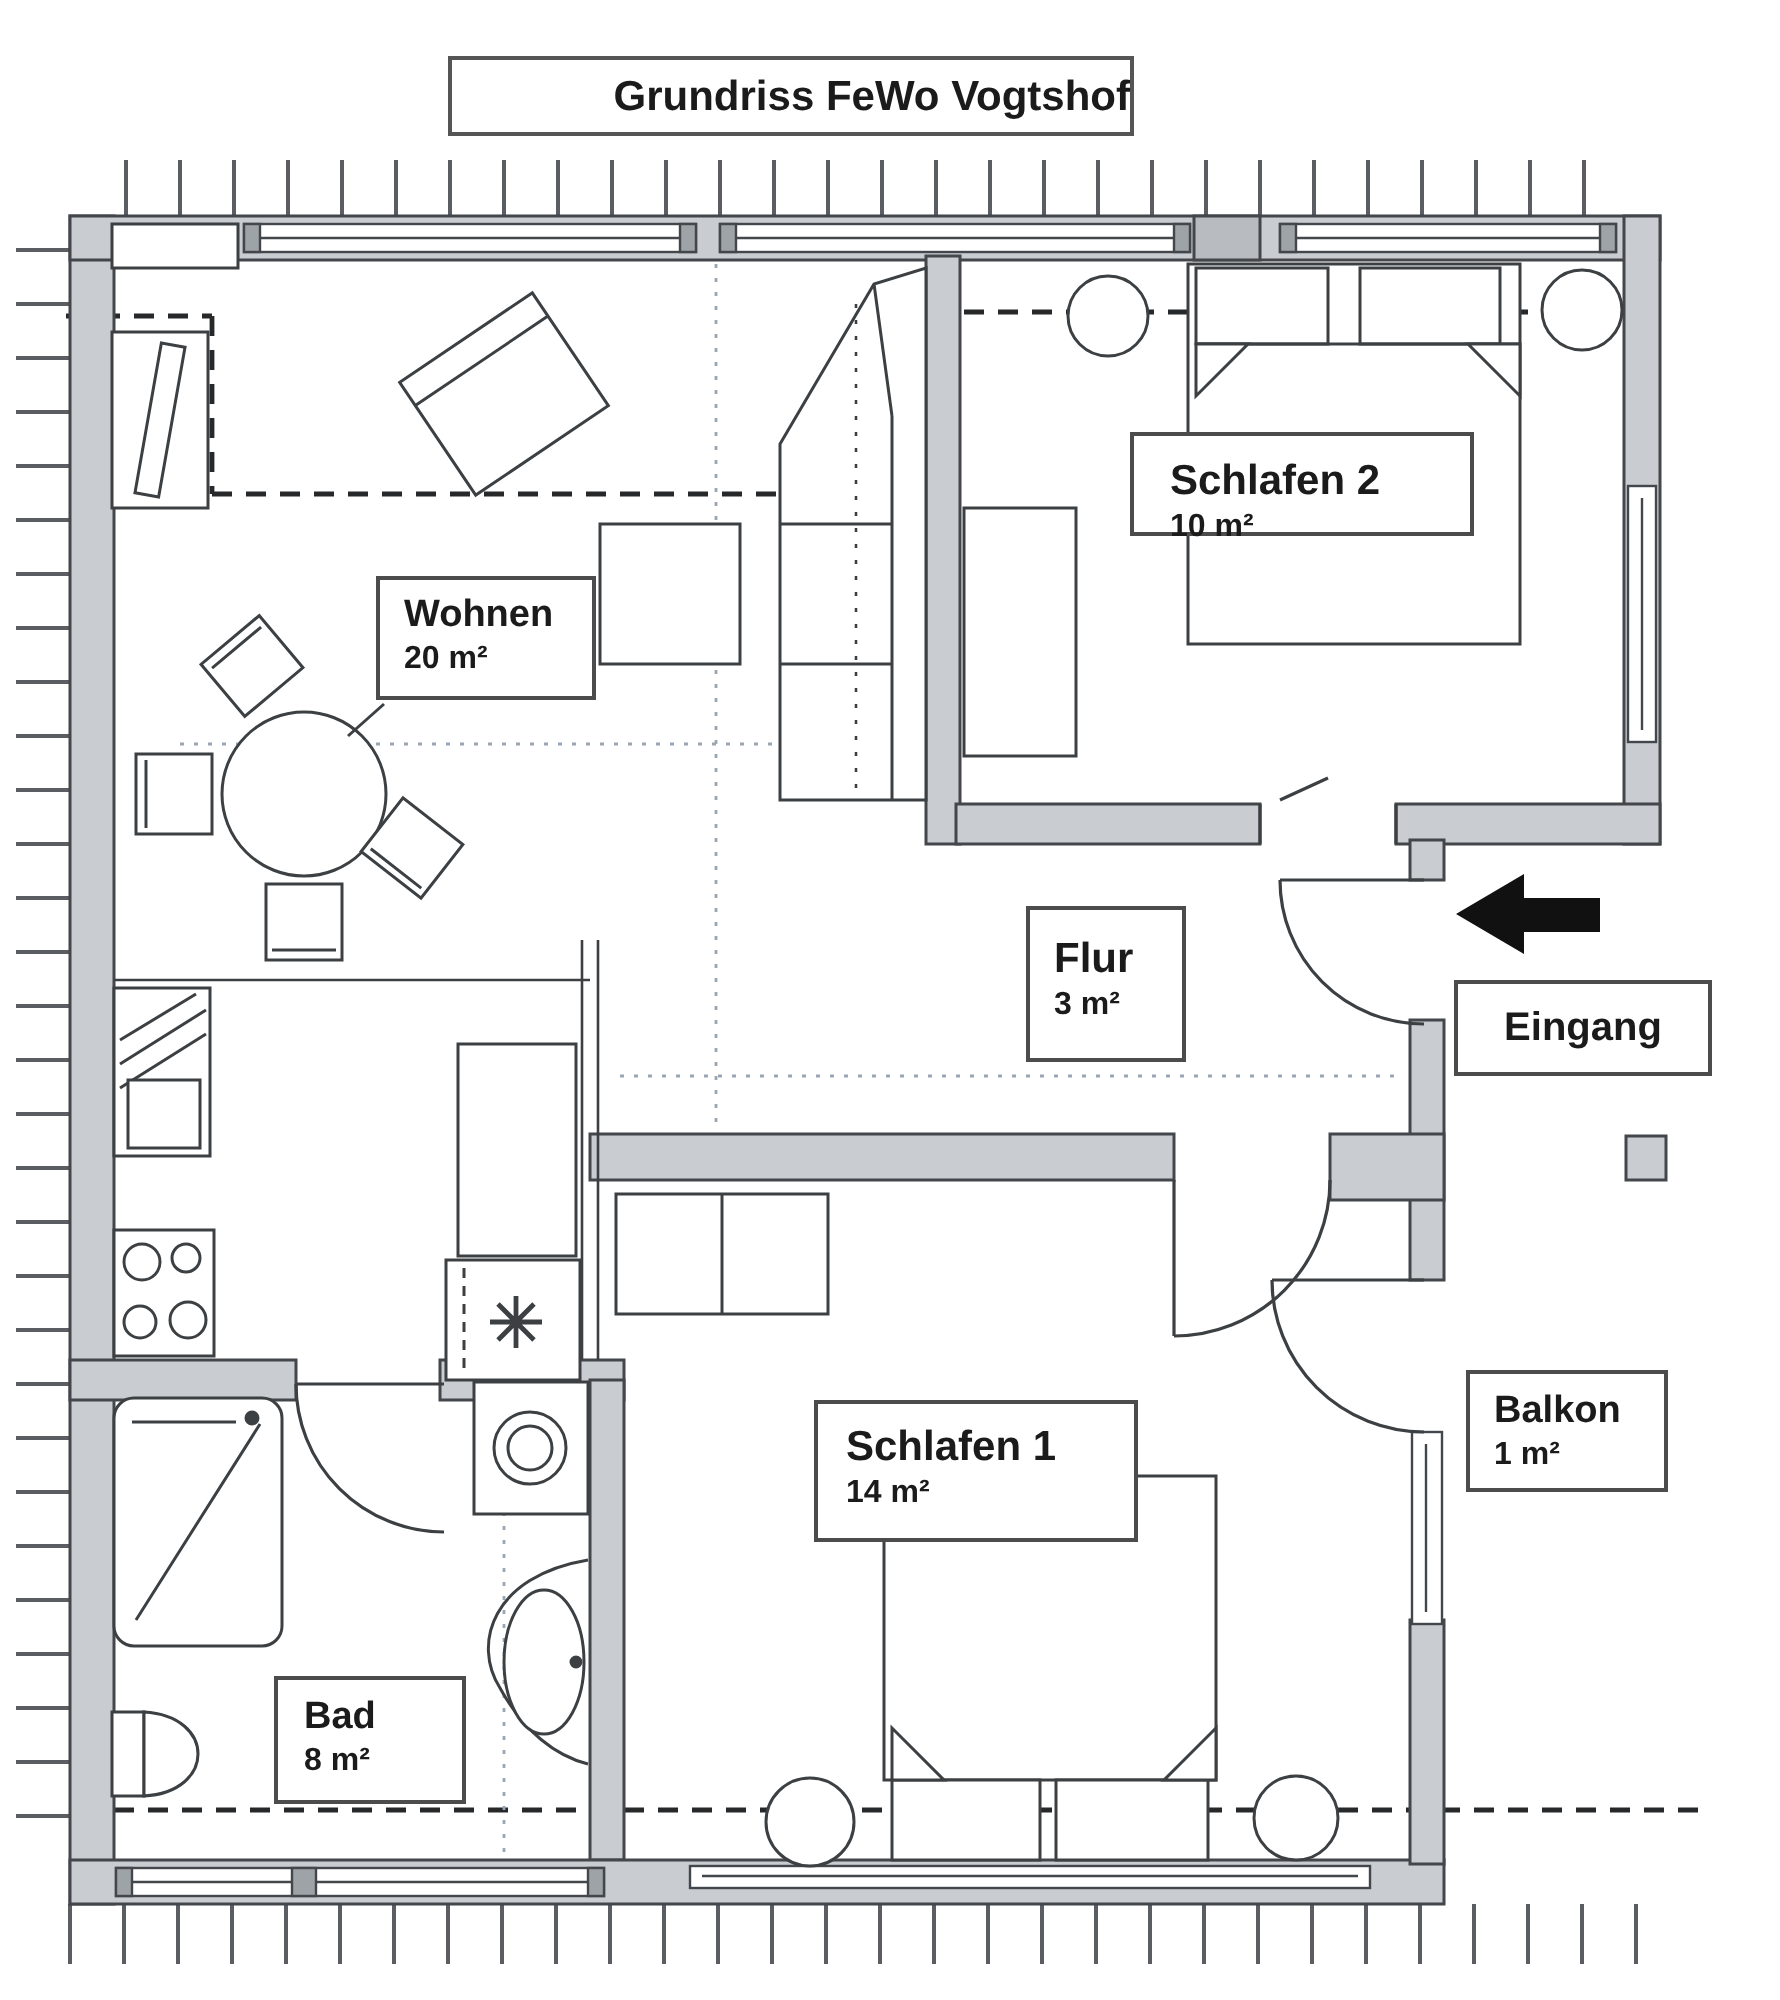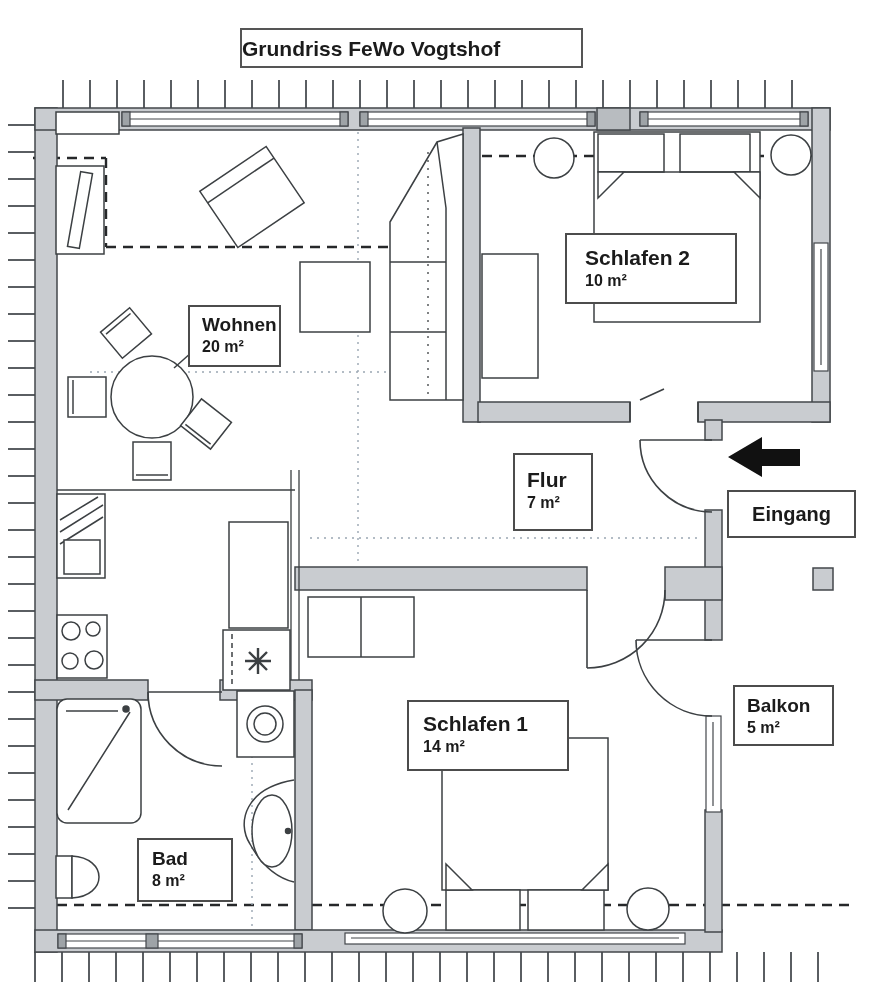--- a/index.html
+++ b/index.html
@@ -6,24 +6,24 @@
   .page{position:relative;width:890px;height:1000px;background:#ffffff;overflow:hidden;
         font-family:"Liberation Sans",sans-serif;margin:0 auto;}
   .page svg{position:absolute;left:0;top:0;}
   .hatch{position:absolute;}
   .hatch-h{background:repeating-linear-gradient(90deg,#5a5e62 0 2px,transparent 2px 27px);}
   .hatch-v{background:repeating-linear-gradient(180deg,#5a5e62 0 2px,transparent 2px 27px);}
   .lbl{position:absolute;background:#fff;border:2px solid #4c4c4c;color:#1b1b1b;
        font-weight:700;box-sizing:border-box;}
   .lbl .nm{display:block;font-size:19px;line-height:1.25;}
   .lbl .ar{display:block;font-size:16px;line-height:1.3;}
-  .title{width:343px;height:40px;left:240px;top:28px;font-size:21px;text-align:left;
+  .title{width:343px;height:40px;left:224px;top:28px;font-size:21px;text-align:right;
          line-height:38px;border-color:#555;}
-  .wohnen{left:188px;top:305px;width:93px;height:62px;padding:6px 13px 0 12px;}
-  .schlafen2{left:565px;top:233px;width:172px;height:71px;padding:10px 0 0 18px;}
+  .wohnen{left:188px;top:288px;width:110px;height:62px;padding:6px 13px 0 12px;}
+  .schlafen2{left:565px;top:216px;width:172px;height:52px;padding:10px 0 0 18px;}
   .schlafen2 .nm{font-size:21px;}
   .flur{left:513px;top:453px;width:80px;height:78px;padding:12px 0 0 12px;}
   .flur .nm{font-size:21px;}
   .eingang{left:727px;top:490px;width:129px;height:48px;font-size:20px;text-align:center;
            line-height:44px;}
   .kueche{left:117px;top:553px;width:97px;height:60px;padding:7px 0 0 12px;}
   .schlafen1{left:407px;top:700px;width:162px;height:71px;padding:9px 12px 0 14px;}
   .schlafen1 .nm{font-size:21px;}
   .balkon{left:733px;top:685px;width:101px;height:61px;padding:7px 0 0 12px;}
   .bad{left:137px;top:838px;width:96px;height:64px;padding:7px 0 0 13px;}
@@ -282,34 +282,34 @@
     <span class="ar">20 m²</span>
   </div>
 
   <div class="lbl schlafen2">
     <span class="nm">Schlafen 2</span>
     <span class="ar">10 m²</span>
   </div>
 
   <div class="lbl flur">
     <span class="nm">Flur</span>
-    <span class="ar">7 m²</span>
+    <span class="ar">3 m²</span>
   </div>
 
   <div class="lbl eingang">Eingang</div>
 
 
   <div class="lbl schlafen1">
     <span class="nm">Schlafen 1</span>
     <span class="ar">14 m²</span>
   </div>
 
   <div class="lbl balkon">
     <span class="nm">Balkon</span>
-    <span class="ar">5 m²</span>
+    <span class="ar">1 m²</span>
   </div>
 
   <div class="lbl bad">
     <span class="nm">Bad</span>
     <span class="ar">8 m²</span>
   </div>
 
 </div>
 
 </body></html>

